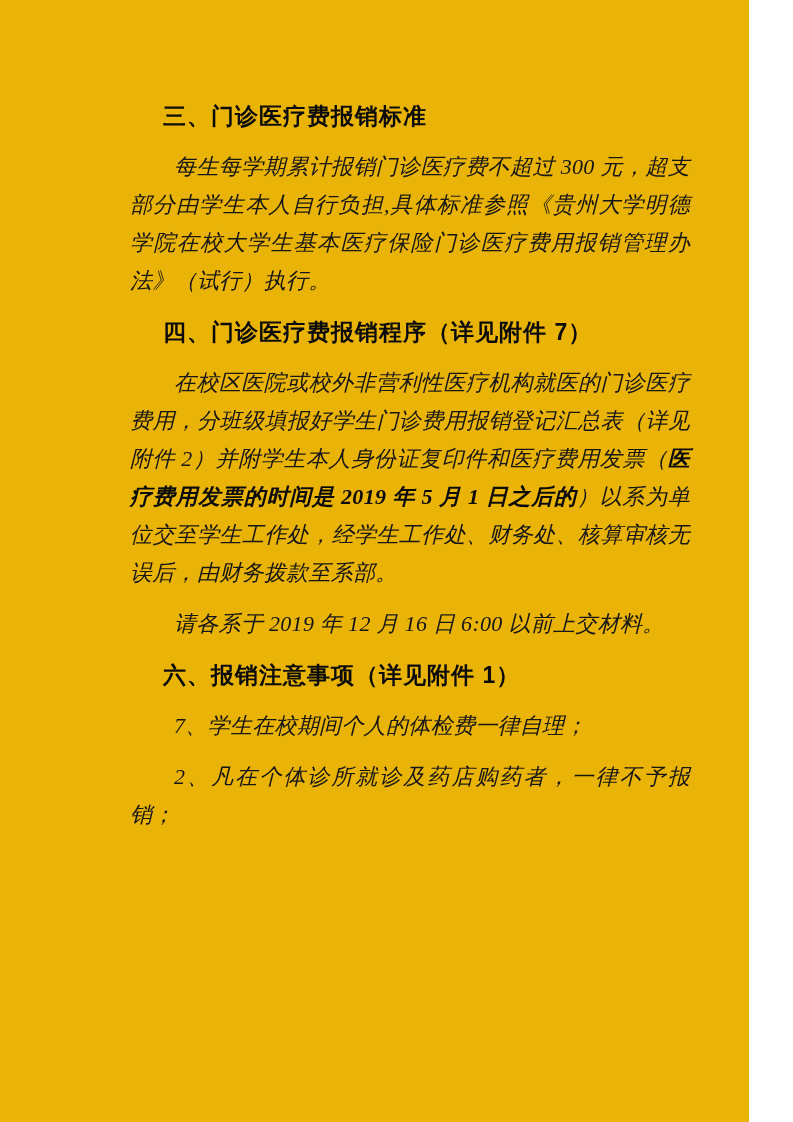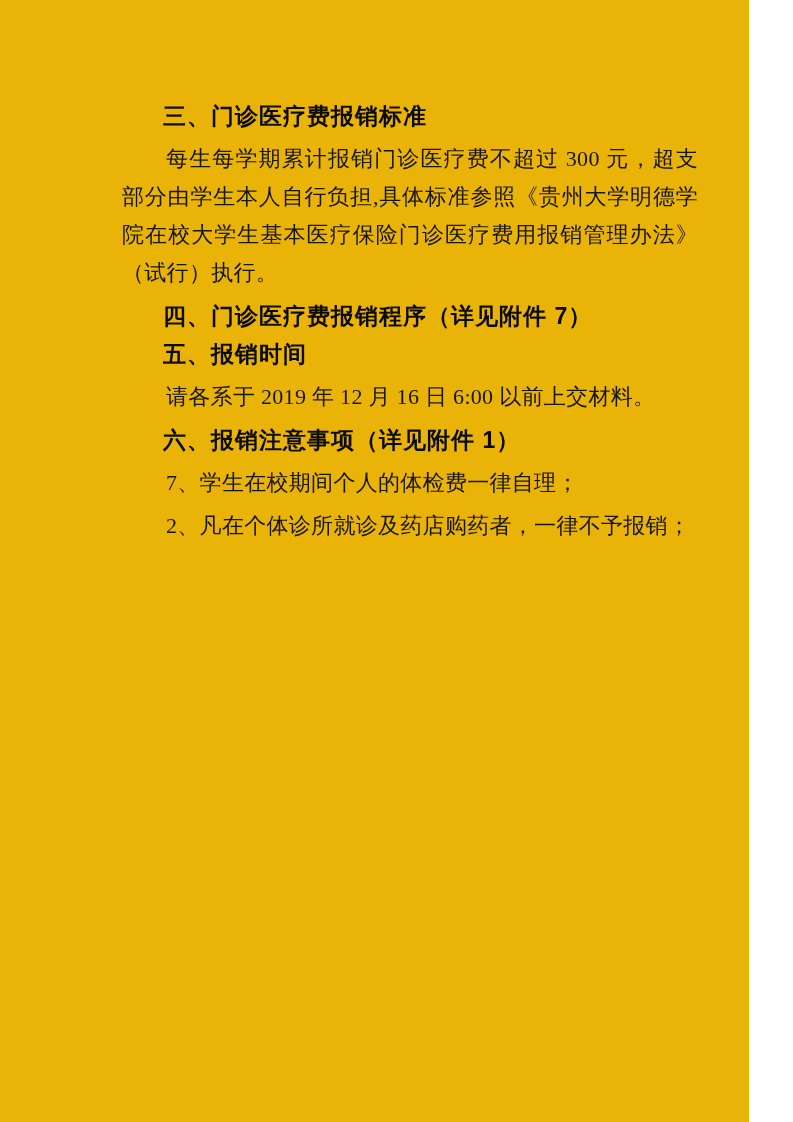--- a/index.html
+++ b/index.html
@@ -31,23 +31,24 @@
     font-size: 23px;
     font-weight: 700;
     line-height: 38px;
     margin: 0;
     text-indent: 2em;
     text-align: left;
     color: #0b0b0b;
     letter-spacing: 1px;
   }
   p.para {
-    margin: 5px;
+    margin: 13px;
     text-indent: 2em;
     letter-spacing: 0.3px;
+    font-style: italic;
   }
   .bold-run {
     font-weight: 700;
     color: #0b0b0b;
   }
   .h-sec3 { margin-bottom: 20px; }
   .h-sec4 { margin-top: 5px;  margin-bottom: 7px; }
   .h-sec5 { margin-top: 40px; margin-bottom: 24px; }
   .h-sec6 { margin-top: 17px; margin-bottom: 19px; }
 </style>
@@ -56,22 +57,22 @@
 
 <div class="page">
   <div class="content">
 
     <h2 class="heading h-sec3">三、门诊医疗费报销标准</h2>
 
     <p class="para">每生每学期累计报销门诊医疗费不超过 300 元，超支部分由学生本人自行负担,具体标准参照《贵州大学明德学院在校大学生基本医疗保险门诊医疗费用报销管理办法》（试行）执行。</p>
 
     <h2 class="heading h-sec4">四、门诊医疗费报销程序（详见附件 7）</h2>
 
+    <p class="para"><span>在校区医院或校外非营利性医疗机构就医的门诊医疗费用，分班级填报好学生门诊费用报销登记汇总表（详见附件 2）并附学生本人身份证复印件和医疗费用发票（</span><span class="bold-run">医疗费用发票的时间是 2019 年 5 月 1 日之后的</span><span>）以系为单位交至学生工作处，经学生工作处、财务处、核算审核无误后，由财务拨款至系部。</span></p>
 
-    <h2 class="heading h-sec5">五、报销时间</h2>
 
     <p class="para">请各系于 2019 年 12 月 16 日 6:00 以前上交材料。</p>
 
     <h2 class="heading h-sec6">六、报销注意事项（详见附件 1）</h2>
 
     <p class="para">7、学生在校期间个人的体检费一律自理；</p>
 
 
     <p class="para">2、凡在个体诊所就诊及药店购药者，一律不予报销；</p>
 

